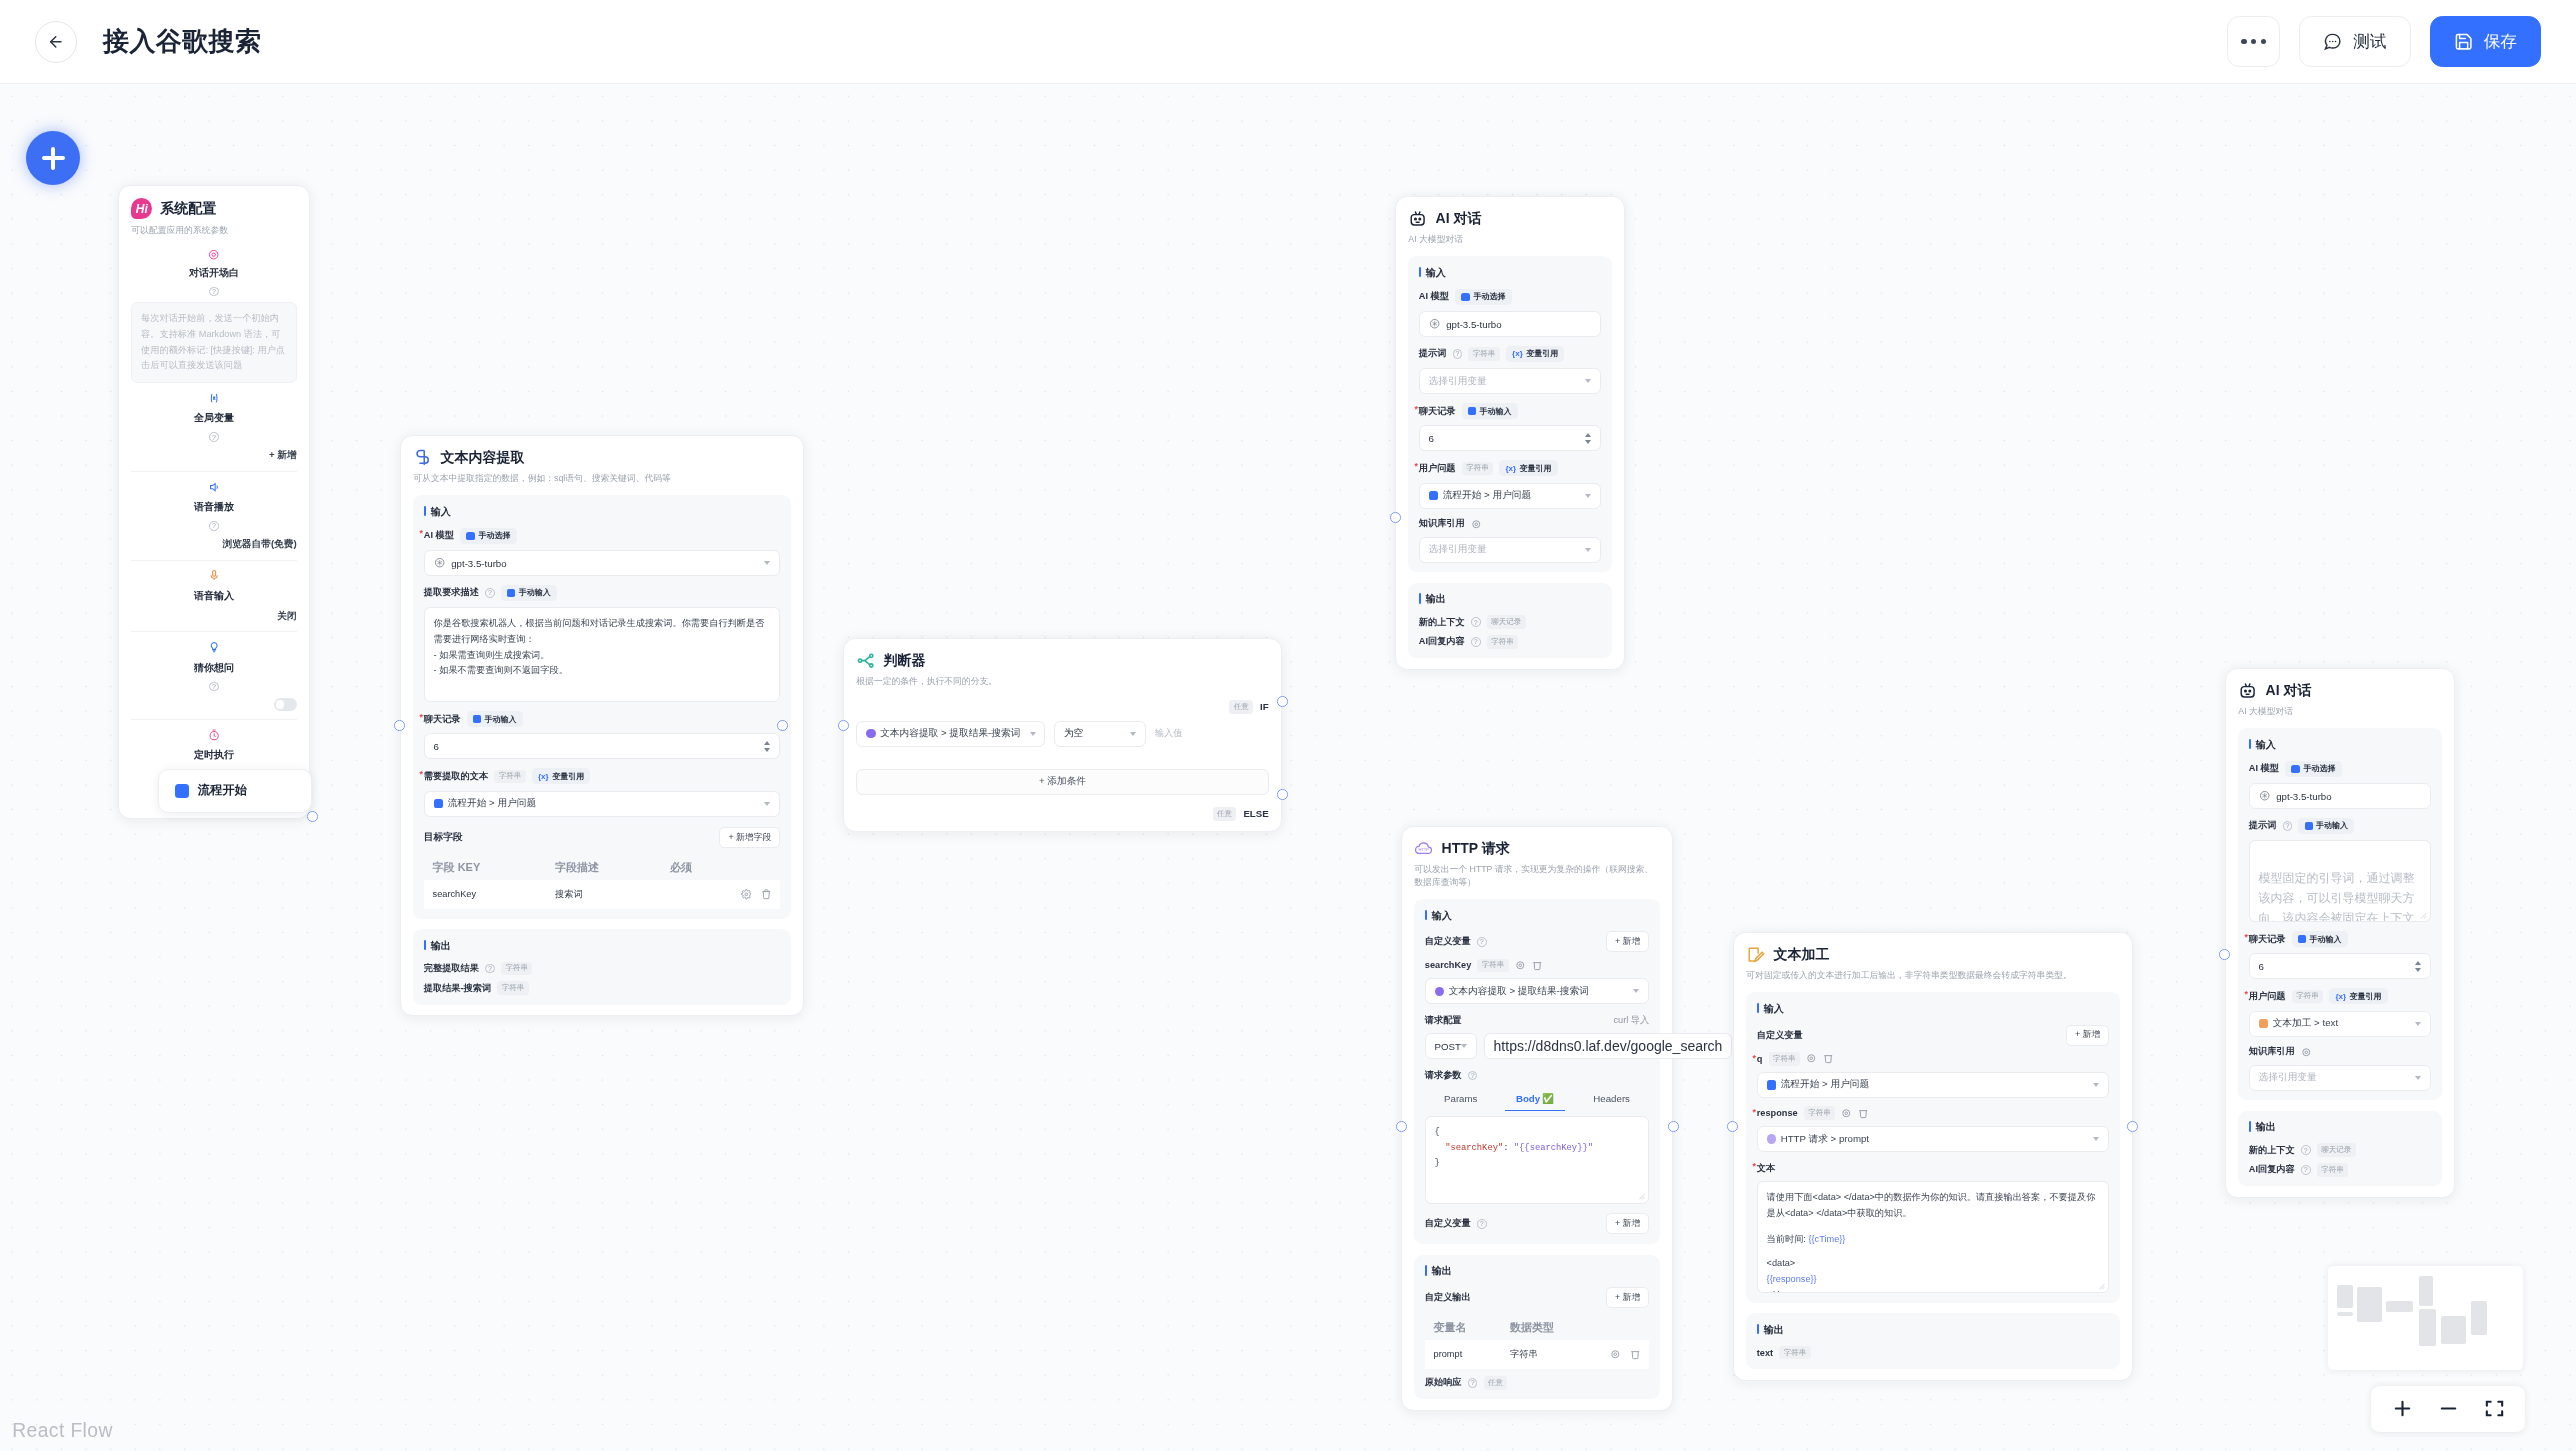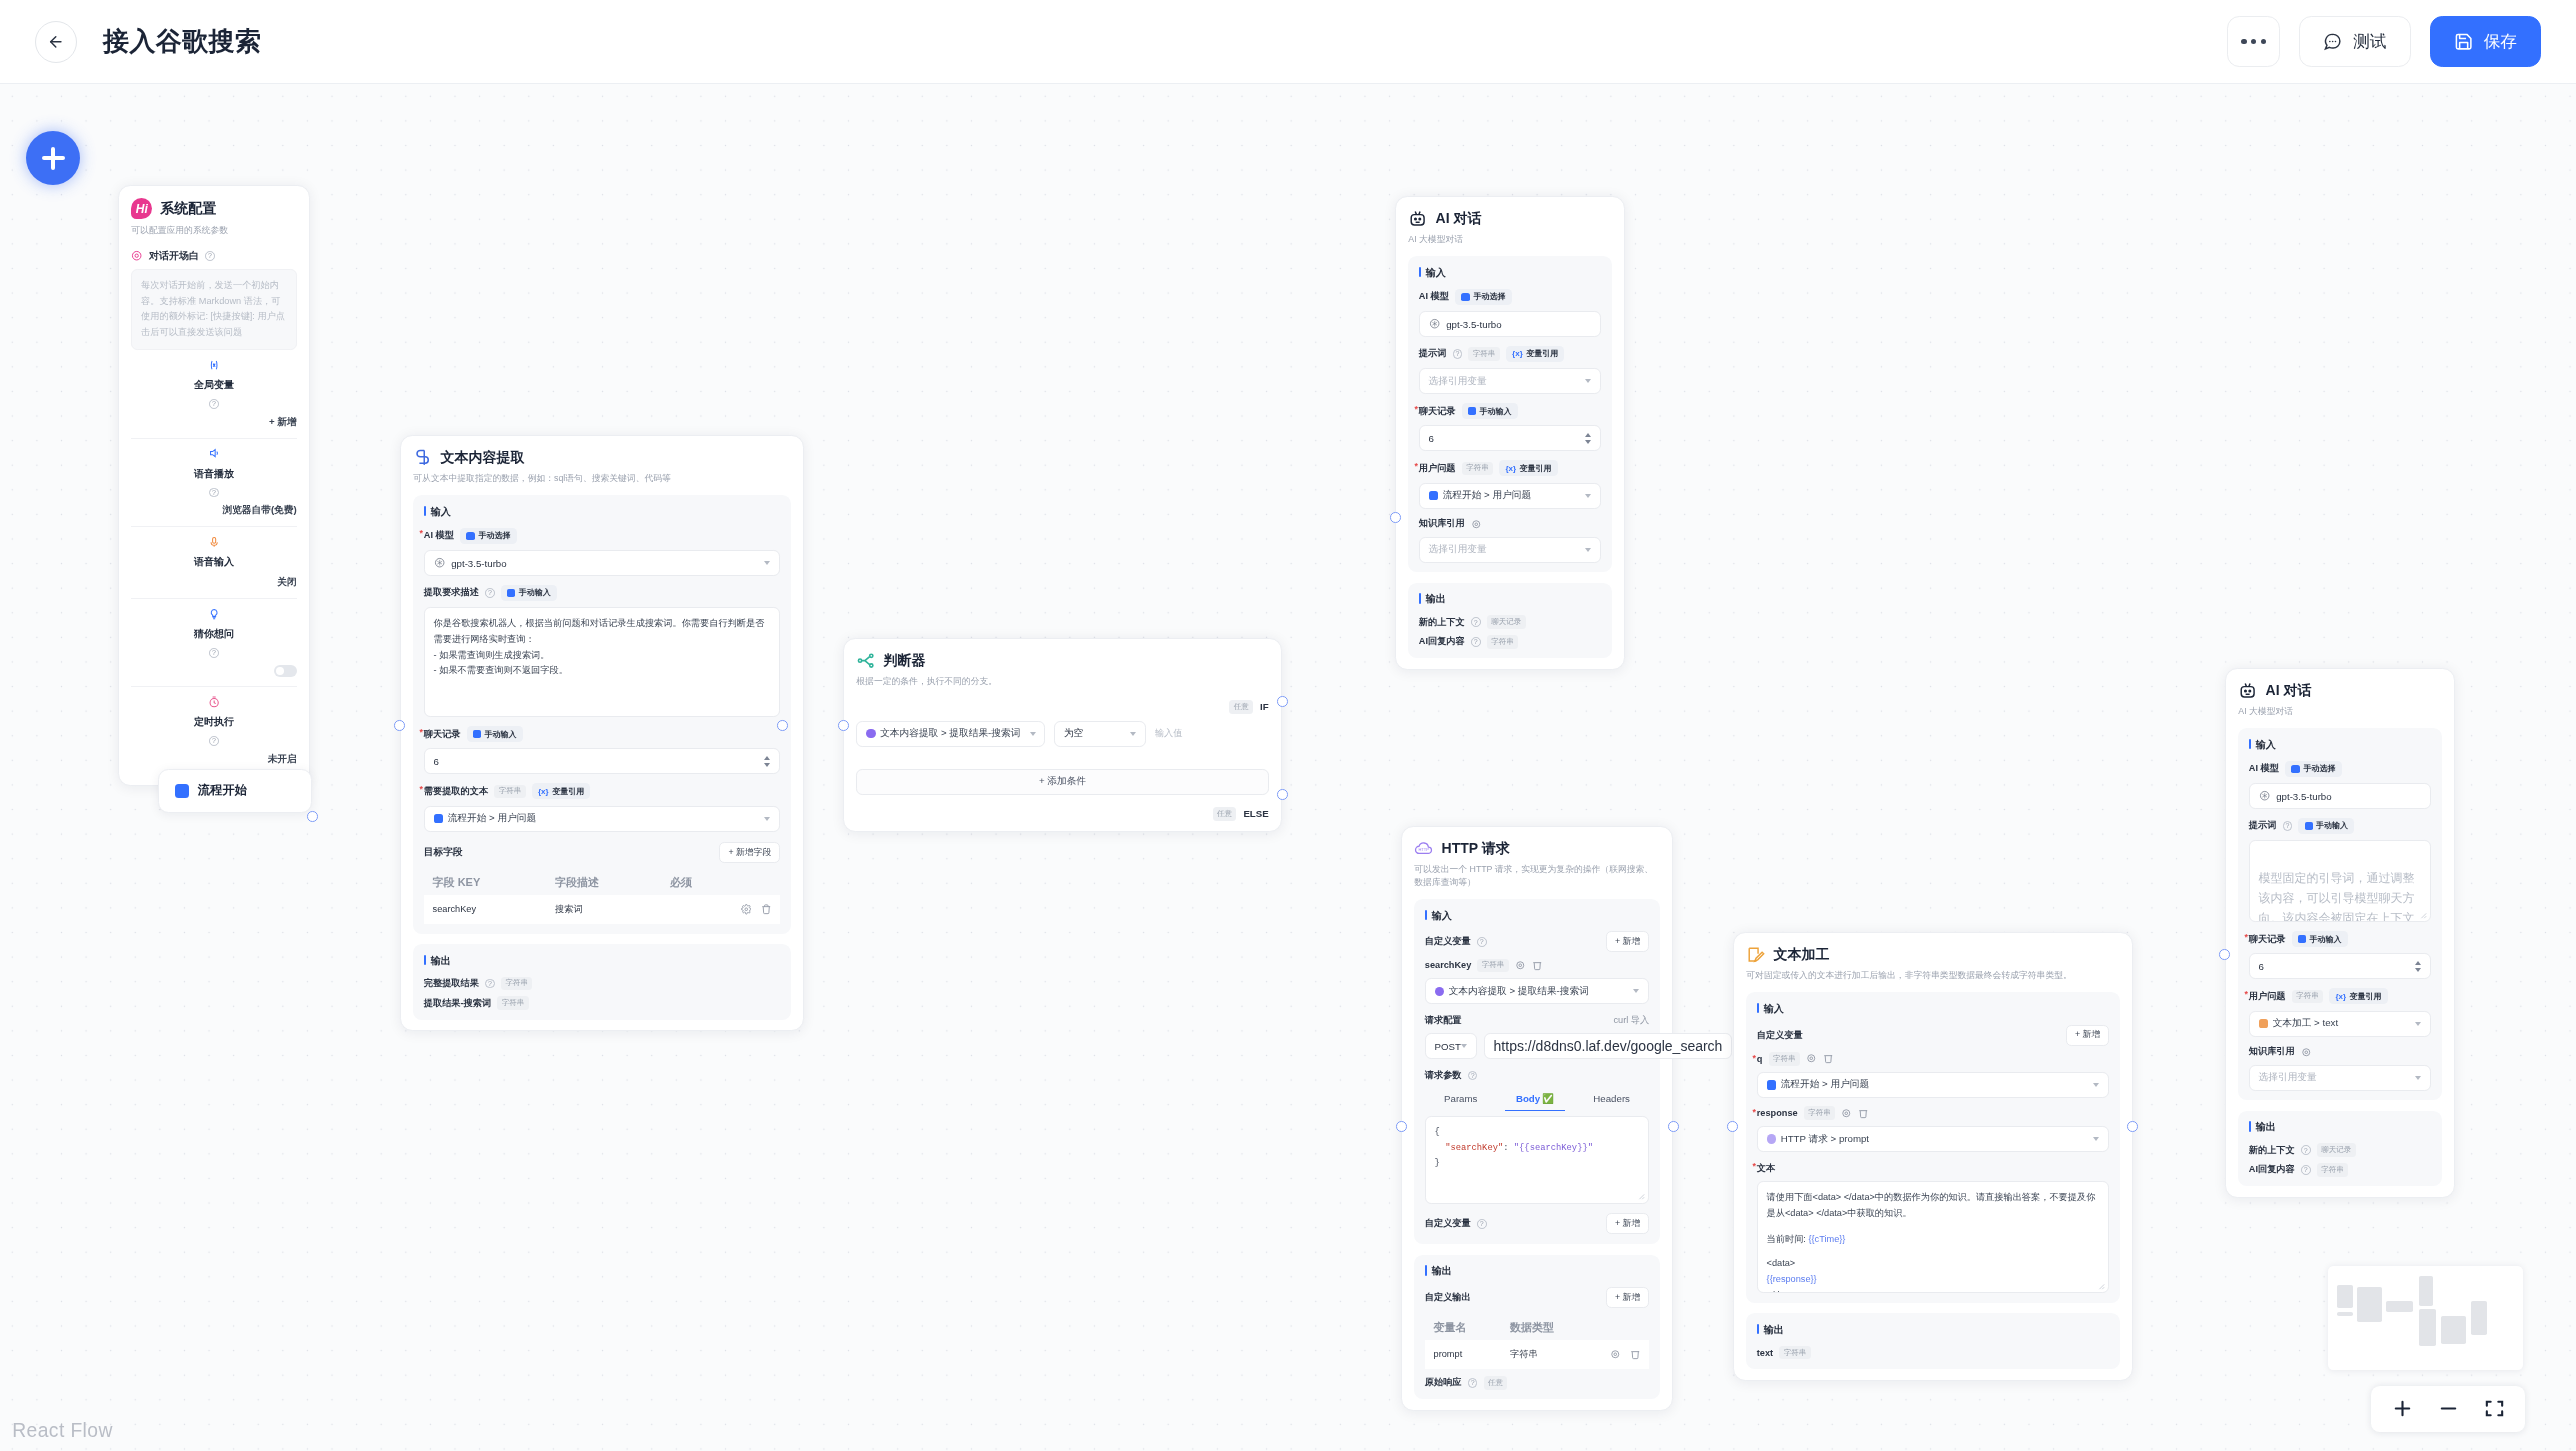--- a/index.html
+++ b/index.html
@@ -279,21 +279,21 @@
       </g>
     </svg>
 
     <div class="node" style="left:118px; top:101px; width:192px;">
       <div class="node-head">
         <span class="hi-badge">Hi</span>
         <span class="node-title">系统配置</span>
       </div>
       <div class="node-sub">可以配置应用的系统参数</div>
 
-      <div class="row" style="margin-top:12.3px;">
+      <div class="row" style="margin-top:12.3px;flex-direction:column;">
         <svg width="11.4" height="11.4" viewBox="0 0 24 24" fill="none" stroke="#e8388f" stroke-width="2">
           <circle cx="12" cy="12" r="9"></circle>
             <circle cx="12" cy="12" r="3.5"></circle>
         </svg>
         <span class="lbl" style="font-size:10px;">对话开场白</span>
         <span class="help">?</span>
       </div>
       <div class="ta ph" style="height:81px; background:#f7f8fa; border-color:#f0f1f4;">每次对话开始前，发送一个初始内容。支持标准 Markdown 语法，可使用的额外标记:
 [快捷按键]: 用户点击后可以直接发送该问题</div>
 
@@ -381,21 +381,21 @@
         </div>
 
         <div class="row" style="margin-top:8.8px;">
           <span class="lbl">提取要求描述</span>
           <span class="help">?</span>
           <span class="chip">
             <span class="sq"></span>
             <span>手动输入</span>
           </span>
         </div>
-        <div class="ta" style="height:110px; white-space:pre-line;">你是谷歌搜索机器人，根据当前问题和对话记录生成搜索词。你需要自行判断是否需要进行网络实时查询：
+        <div class="ta" style="height:95px; white-space:pre-line;">你是谷歌搜索机器人，根据当前问题和对话记录生成搜索词。你需要自行判断是否需要进行网络实时查询：
 - 如果需查询则生成搜索词。
 - 如果不需要查询则不返回字段。</div>
 
         <div class="row" style="margin-top:8.8px;">
           <span class="lbl req">聊天记录</span>
           <span class="chip">
             <span class="sq"></span>
             <span>手动输入</span>
           </span>
         </div>

